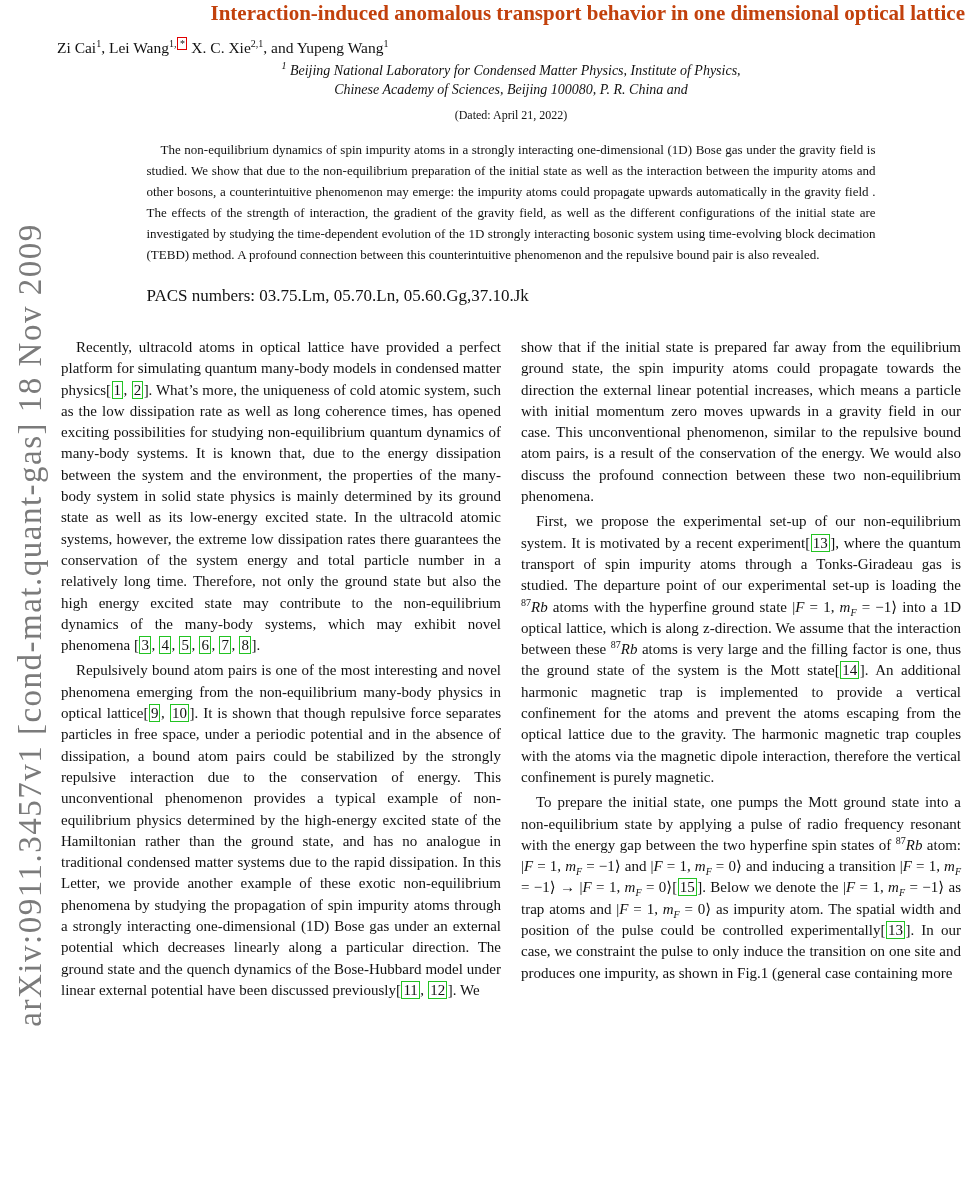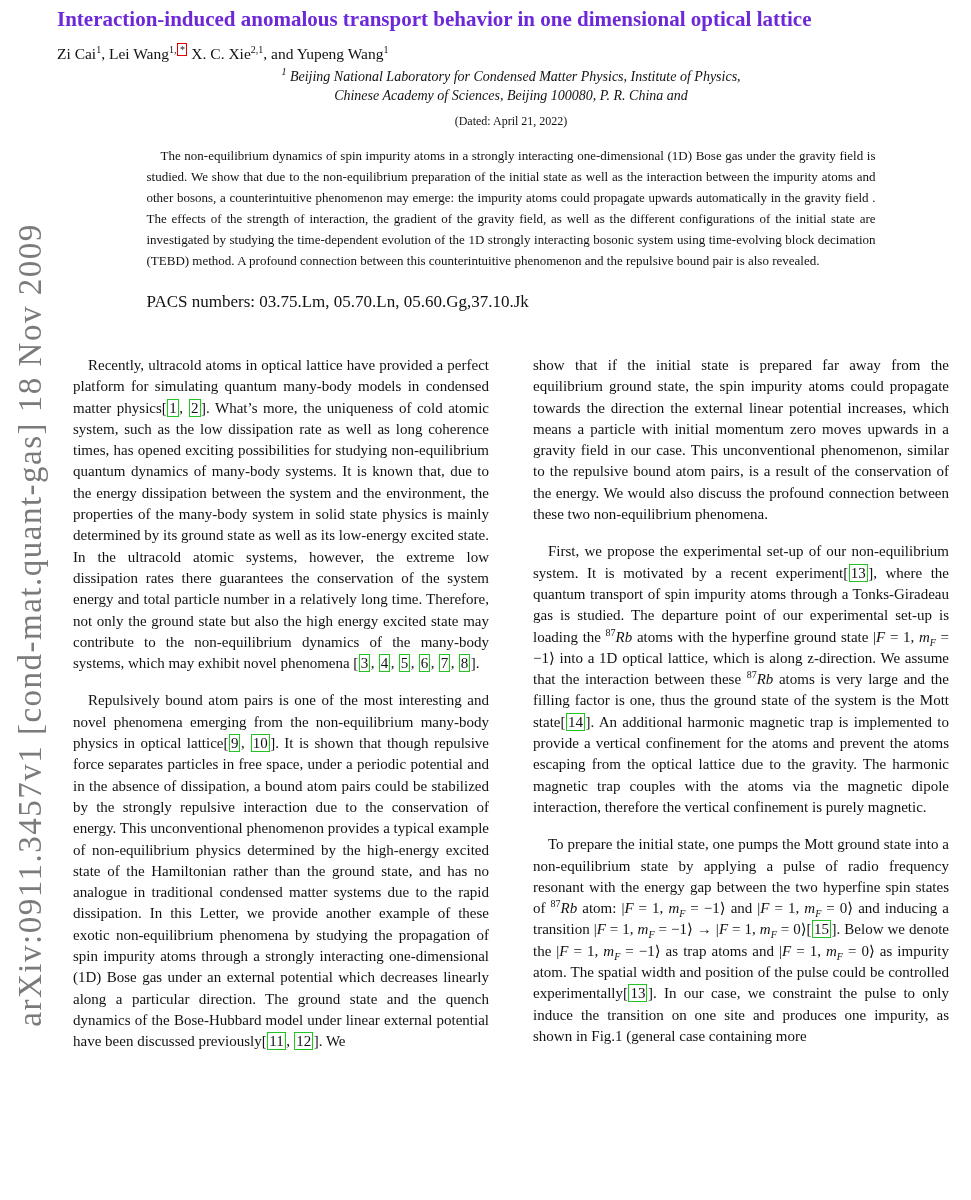--- a/index.html
+++ b/index.html
@@ -9,35 +9,35 @@
     font-family:"Liberation Serif","DejaVu Serif","DejaVu Sans",serif;
   }
   .watermark {
     position:absolute; left:12px; top:1095px; width:940px;
     transform:rotate(-90deg); transform-origin:0 0;
     font-size:33px; letter-spacing:1.5px; color:#7b7b7b;
     text-align:center; white-space:nowrap;
   }
   .content { padding:0 6px 0 57px; }
   .title {
-    margin:6px 0 0 0; text-align:left;
-    font-size:21px; line-height:26px; font-weight:bold; color:#6d28d9;
+    margin:0 0 0 0; text-align:right;
+    font-size:21px; line-height:26px; font-weight:bold; color:#c2410c;
   }
   .authors { margin-top:13px; text-align:left; font-size:15.5px; }
   .affils { margin-top:4px; }
   .affil { text-align:center; font-style:italic; font-size:14px; line-height:19px; }
   .dated { margin-top:9px; text-align:center; font-size:12px; }
   .abstract {
     width:729px; margin:16px auto 0 auto; text-align:justify;
     font-size:13px; line-height:21px; text-indent:14px;
   }
   .pacs { width:729px; margin:21px auto 0 auto; font-size:17px; }
   .columns { display:flex; gap:12px; margin-top:27px; }
   .col { width:448px; text-align:justify; font-size:15px; line-height:21.3px; }
-  .col p { margin:16px; padding:0; }
+  .col p { margin:4px; padding:0; }
   .col p.indent { text-indent:15px; }
   sup { font-size:10px; line-height:0; }
   sub { font-size:10px; line-height:0; }
   .cite {
     border:1px solid #22c322; padding:0 1px; margin:0 0.5px;
     line-height:0; color:#111;
   }
   .footmark {
     border:1px solid #e00000; padding:0 1.5px; margin-left:1px;
     font-size:10px; vertical-align:super; line-height:0;

